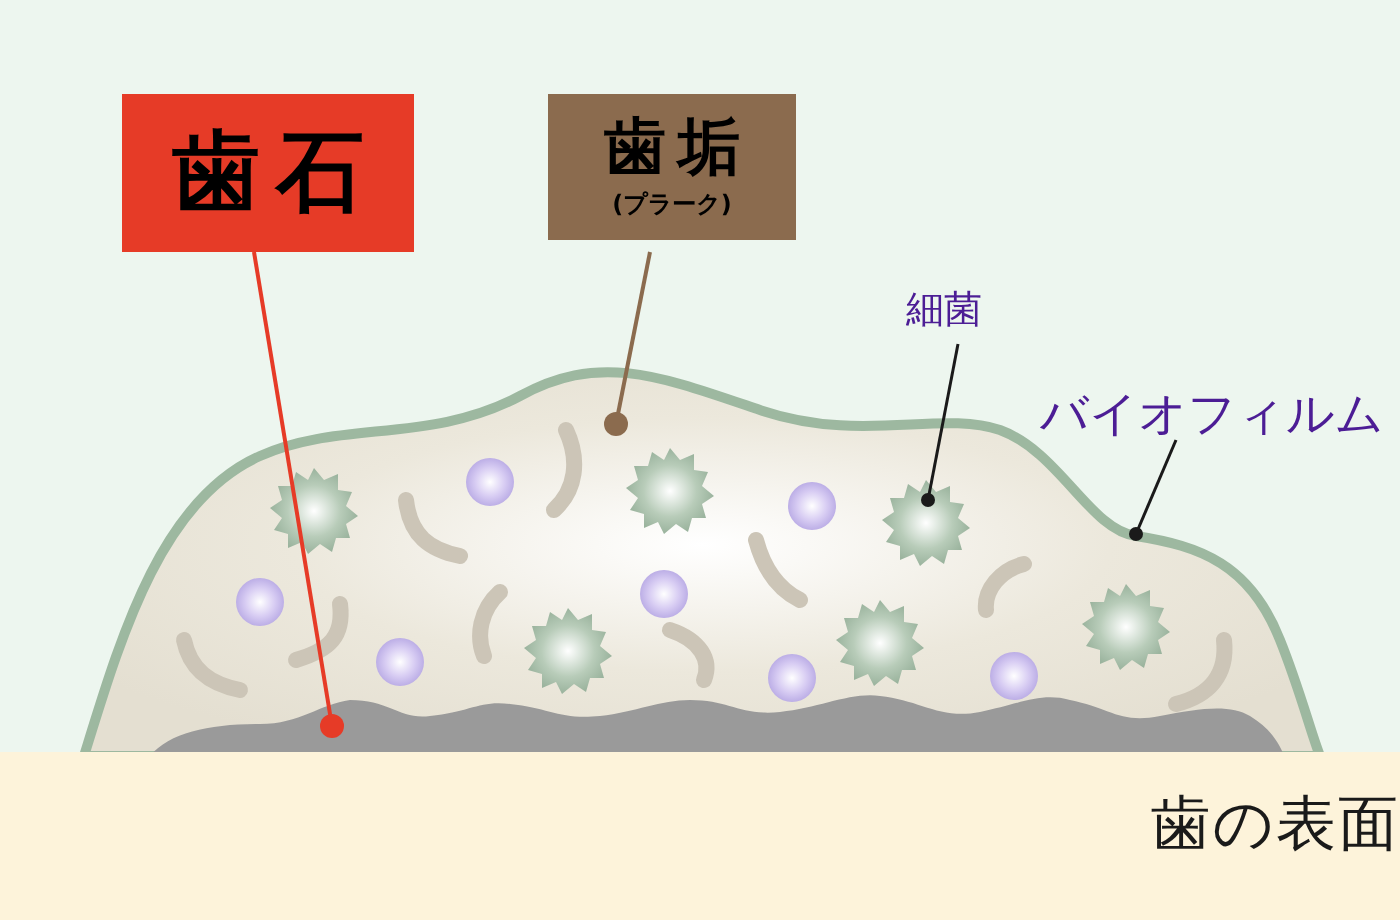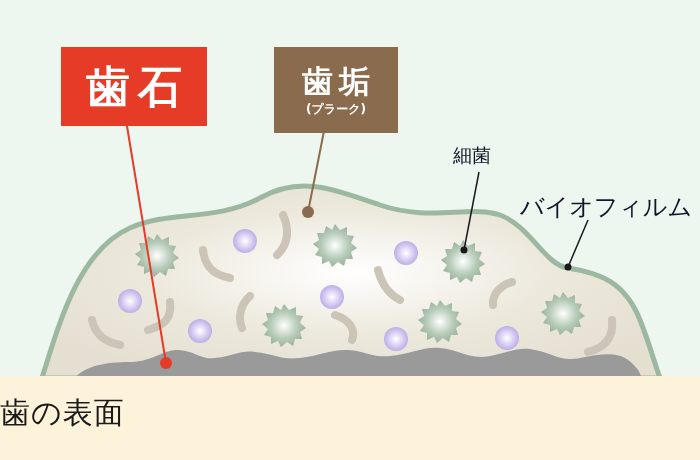--- a/index.html
+++ b/index.html
@@ -4,47 +4,47 @@
   <style>
     html, body { margin: 0; padding: 0; }
     body {
       width: 700px; height: 460px; overflow: hidden;
       background: #edf6ef;
       font-family: "DejaVu Sans", "Liberation Sans", sans-serif;
       position: relative;
     }
     #stage { position: absolute; left: 0; top: 0; width: 700px; height: 460px; }
     .label-box {
-      position: absolute; color: #ffffff; font-weight: bold;
+      position: absolute; color: #000000; font-weight: bold;
       display: flex; flex-direction: column; align-items: center; justify-content: center;
       box-sizing: border-box;
     }
     .tartar-box {
       left: 61px; top: 47px; width: 146px; height: 79px;
       background: #e63b27;
       font-size: 44px; letter-spacing: 8px; line-height: 1;
     }
     .tartar-box span { padding-left: 8px; }
     .plaque-box {
-      left: 274px; top: 47px; width: 124px; height: 86px;
+      left: 274px; top: 47px; width: 124px; height: 73px;
       background: #8b6b4e;
     }
     .plaque-main { font-size: 31px; letter-spacing: 6px; line-height: 1; padding-left: 6px; }
     .plaque-sub { font-size: 12px; line-height: 1; margin-top: 6px; letter-spacing: 0px; }
     .text-label {
-      position: absolute; color: #0f172a; font-size: 19px; line-height: 1; white-space: nowrap;
+      position: absolute; color: #4c1d95; font-size: 19px; line-height: 1; white-space: nowrap;
     }
     .bacteria-label { left: 453px; top: 146px; }
     .biofilm-label { left: 520px; top: 195px; font-size: 24px; }
     .tooth-band {
       position: absolute; left: 0; top: 376px; width: 700px; height: 84px;
       background: #fdf3da;
     }
     .tooth-label {
-      position: absolute; left: 0; top: 398px; width: 700px; text-align: left;
+      position: absolute; left: 0; top: 398px; width: 700px; text-align: right;
       font-size: 30px; color: #1a1a1a; line-height: 1; letter-spacing: 1px;
     }
   </style>
 </head>
 <body>
 
 <div id="stage">
   <svg width="700" height="460" viewBox="0 0 700 460" style="position:absolute;left:0;top:0;">
     <defs>
       <radialGradient id="fillGrad" cx="0.5" cy="0.45" r="0.6">

